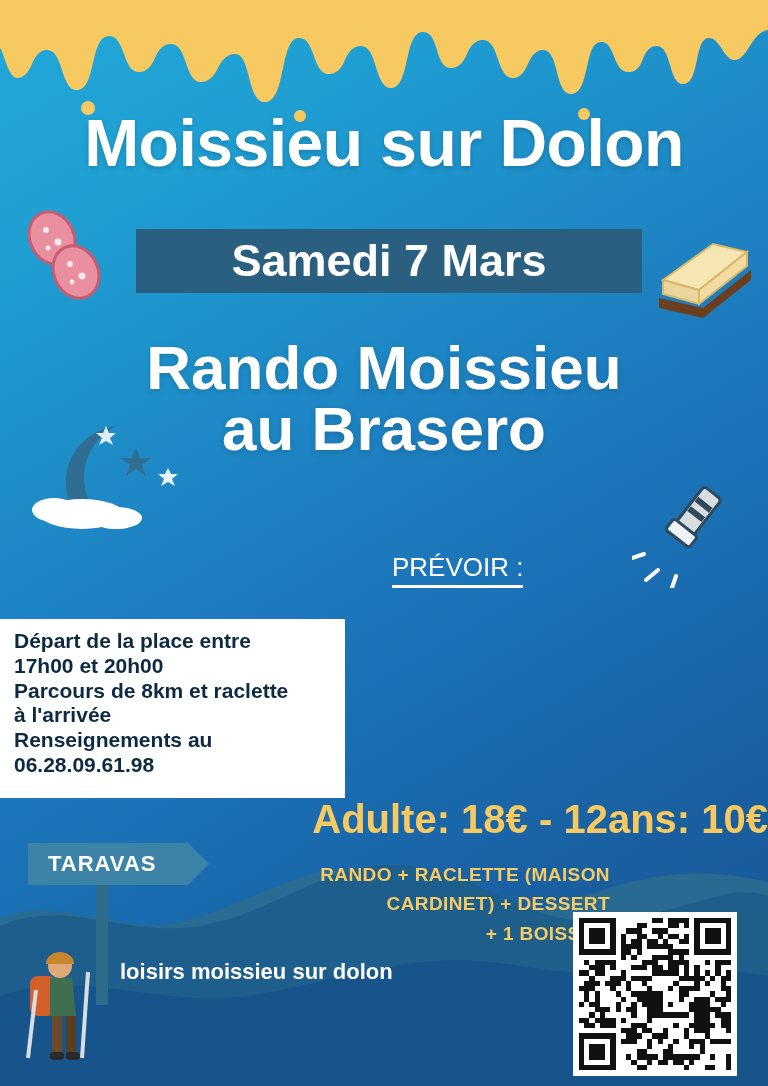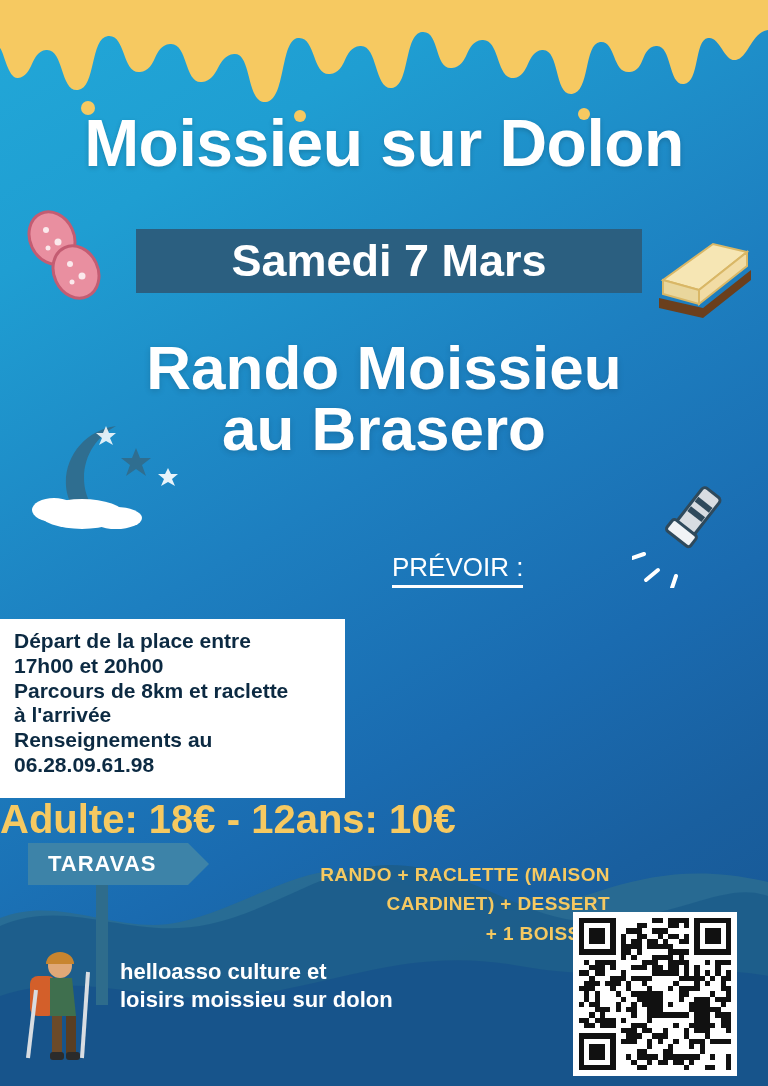--- a/index.html
+++ b/index.html
@@ -133,21 +133,21 @@
     line-height: 1.32;
     margin-bottom: 2px;
   }
 
   
   .prices {
     position: absolute;
     top: 797px;
     left: 0;
     width: 768px;
-    text-align: left;
+    text-align: right;
     z-index: 6;
     color: #f6c961;
     font-size: 40px;
     font-weight: bold;
   }
   .includes {
     position: absolute;
     top: 860px;
     left: 180px;
     width: 430px;
@@ -364,21 +364,20 @@
   </div>
 
   <div class="signpost">
     <div class="sign-plate">
       <span class="sign-text">TARAVAS</span>
     </div>
     <div class="sign-pole"></div>
   </div>
 
   <div class="bottom-info">
-    <p>helloasso culture et</p>
     <p>loisirs moissieu sur dolon</p>
   </div>
 
   <div class="qr">
     <svg id="qr-svg" width="152" height="152" viewBox="0 0 29 29" shape-rendering="crispEdges">
         <rect width="29" height="29" fill="#ffffff"></rect>
         <rect x="0" y="0" width="1" height="1" fill="#111111"></rect>
         <rect x="1" y="0" width="1" height="1" fill="#111111"></rect>
         <rect x="2" y="0" width="1" height="1" fill="#111111"></rect>
         <rect x="3" y="0" width="1" height="1" fill="#111111"></rect>

